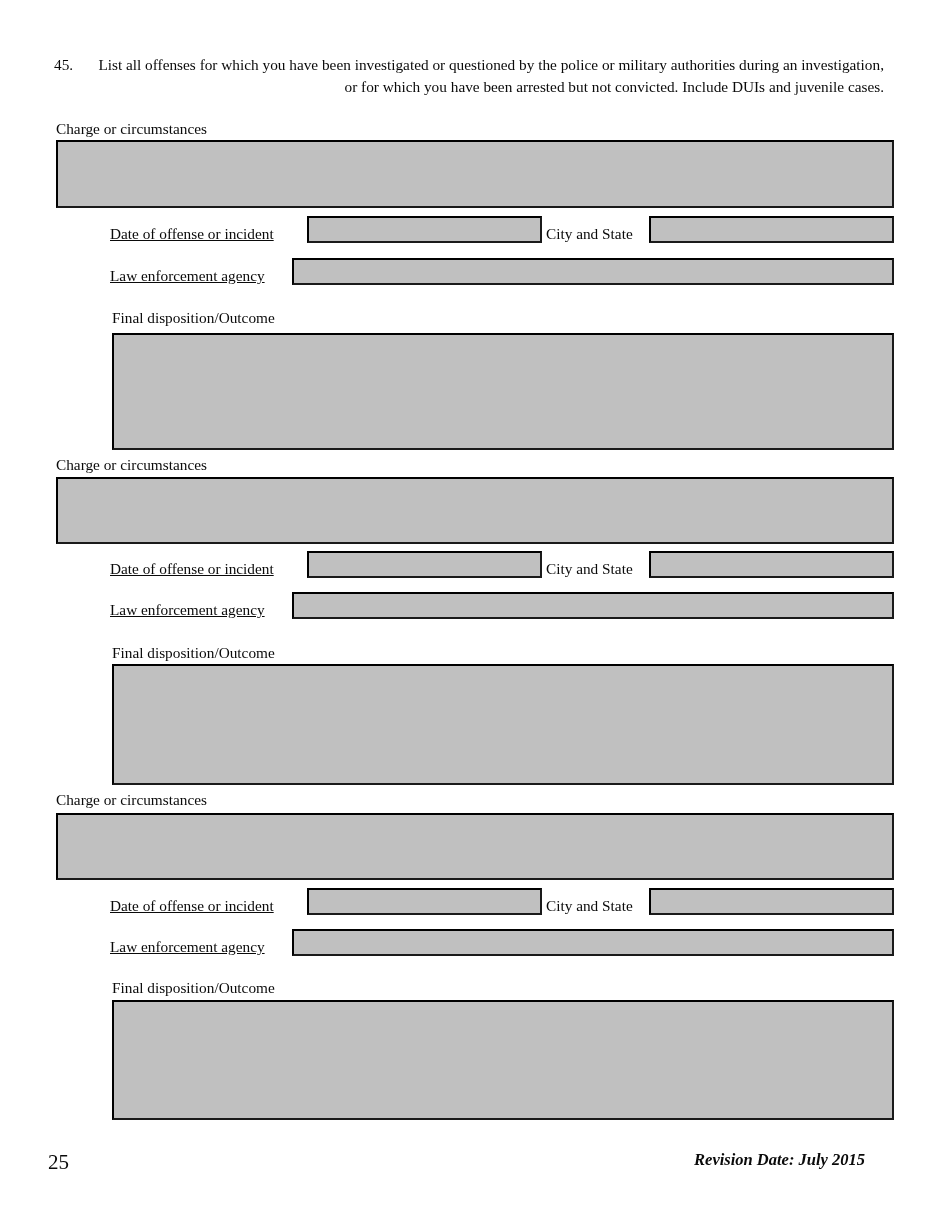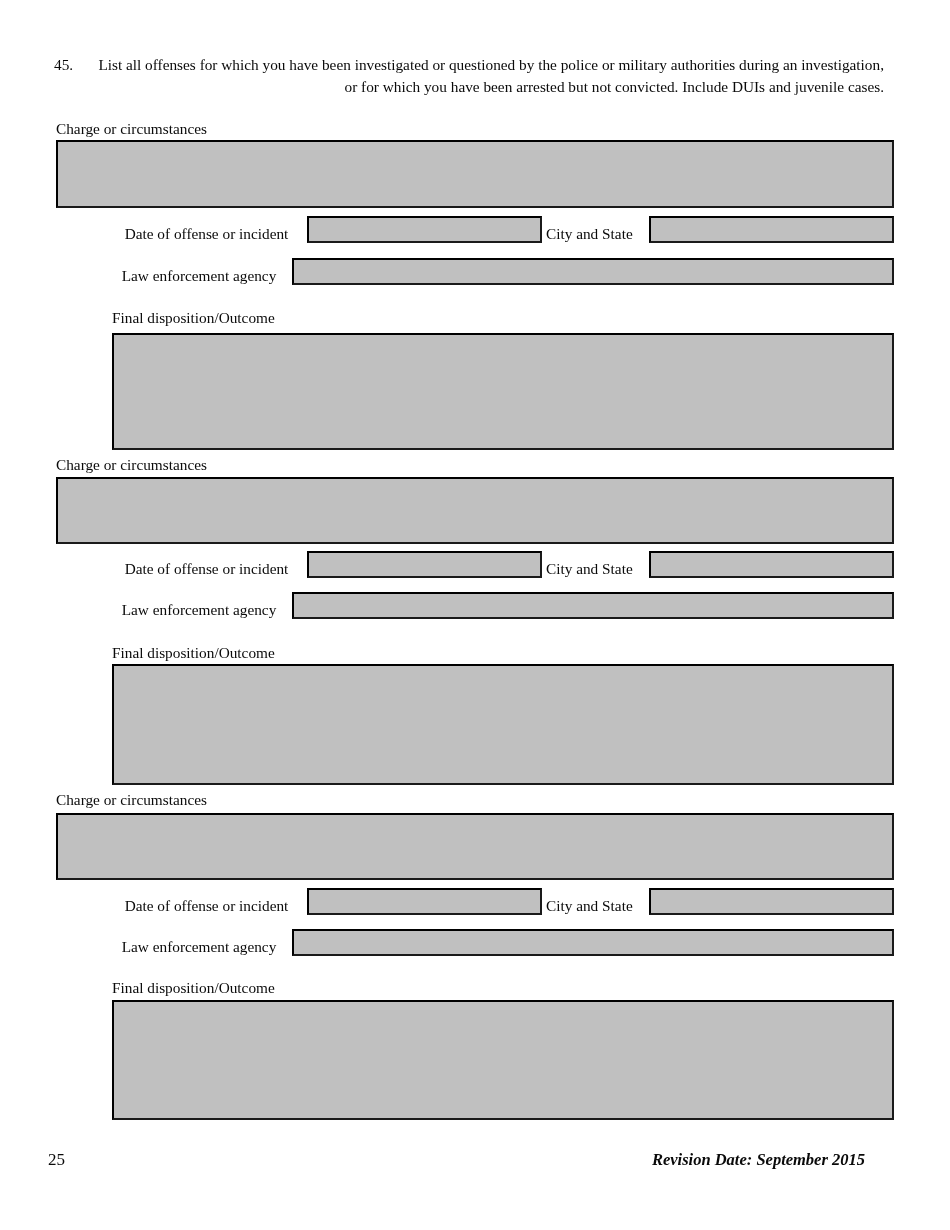--- a/index.html
+++ b/index.html
@@ -54,29 +54,30 @@
 
   
   .label {
     position: absolute;
     font-size: 15.3px;
     line-height: 19px;
     white-space: nowrap;
     text-align: center;
   }
   .label-right {
-    text-align: center;
+    text-align: left;
+    text-decoration: underline;
   }
 
   
   .footer-page {
     position: absolute;
     left: 48px;
     top: 1150px;
-    font-size: 17px;
+    font-size: 21px;
   }
   .footer-revision {
     position: absolute;
     right: 70px;
     top: 1150px;
     font-size: 16.5px;
     font-style: italic;
     font-weight: bold;
     white-space: nowrap;
   }
@@ -141,15 +142,15 @@
     <div class="field" style="left:649px; top:888px; width:245px; height:27px;"></div>
 
     <div class="label label-right" style="left:110px; top:937px; width:178px;">Law enforcement agency</div>
     <div class="field" style="left:292px; top:929px; width:602px; height:27px;"></div>
 
     <div class="label" style="left:112px; top:978px;">Final disposition/Outcome</div>
     <div class="field" style="left:112px; top:1000px; width:782px; height:120px;"></div>
   </div>
 
   <div class="footer-page">25</div>
-  <div class="footer-revision">Revision Date: September 2015</div>
+  <div class="footer-revision">Revision Date: July 2015</div>
 
 </div>
 
 </body></html>

